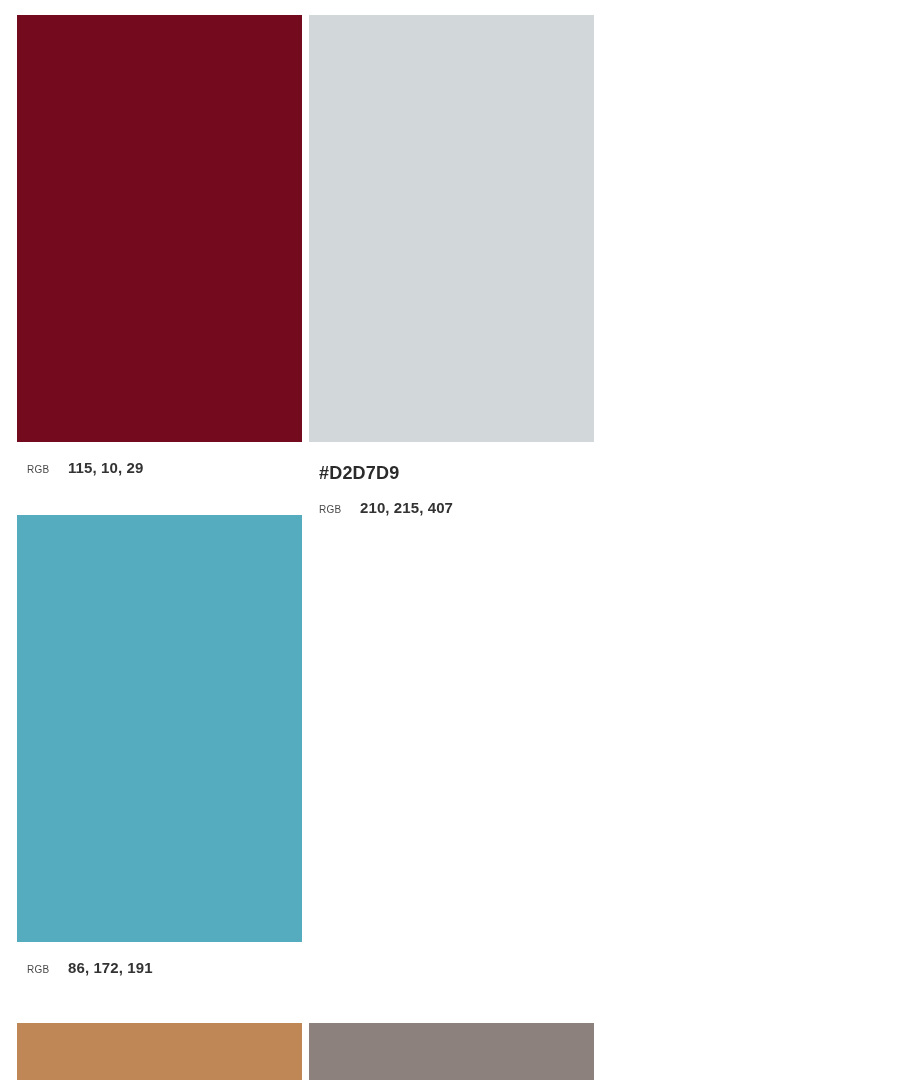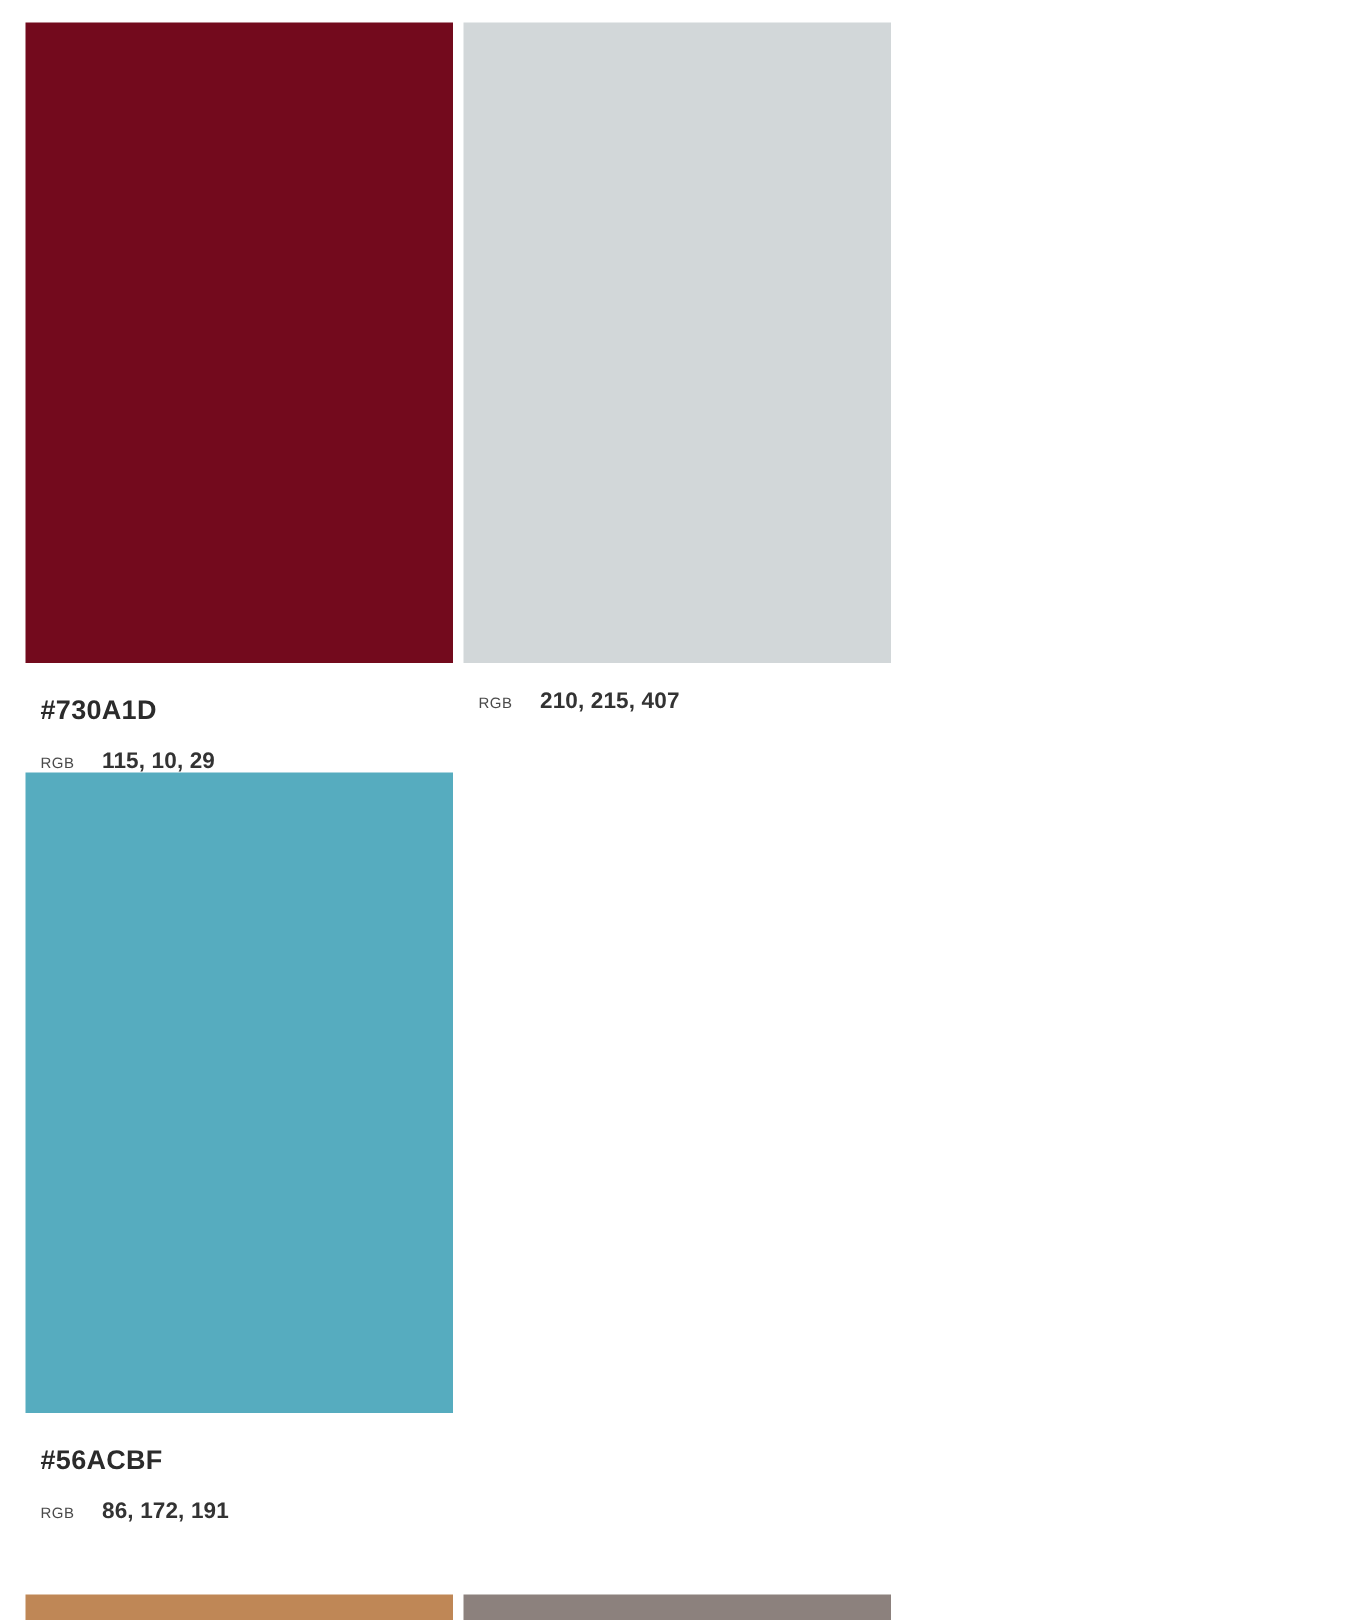--- a/index.html
+++ b/index.html
@@ -89,42 +89,41 @@
   }
 </style>
 </head>
 <body>
 
 <div class="palette">
 
   <div class="swatch-card">
     <div class="swatch-chip" style="background:#730A1D;"></div>
     <div class="swatch-meta">
-      <div class="swatch-hex">#730A1D</div>
       <div class="swatch-rgb-row">
         <span class="rgb-label">RGB</span>
         <span class="rgb-values">115, 10, 29</span>
       </div>
     </div>
   </div>
 
   <div class="swatch-card">
     <div class="swatch-chip" style="background:#D2D7D9;"></div>
     <div class="swatch-meta">
+      <div class="swatch-hex">#D2D7D9</div>
       <div class="swatch-rgb-row">
         <span class="rgb-label">RGB</span>
         <span class="rgb-values">210, 215, 407</span>
       </div>
     </div>
   </div>
 
   <div class="swatch-card">
     <div class="swatch-chip" style="background:#56ACBF;"></div>
     <div class="swatch-meta">
-      <div class="swatch-hex">#56ACBF</div>
       <div class="swatch-rgb-row">
         <span class="rgb-label">RGB</span>
         <span class="rgb-values">86, 172, 191</span>
       </div>
     </div>
   </div>
 
   <div class="row-gap"></div>
 
   <div class="swatch-card">

